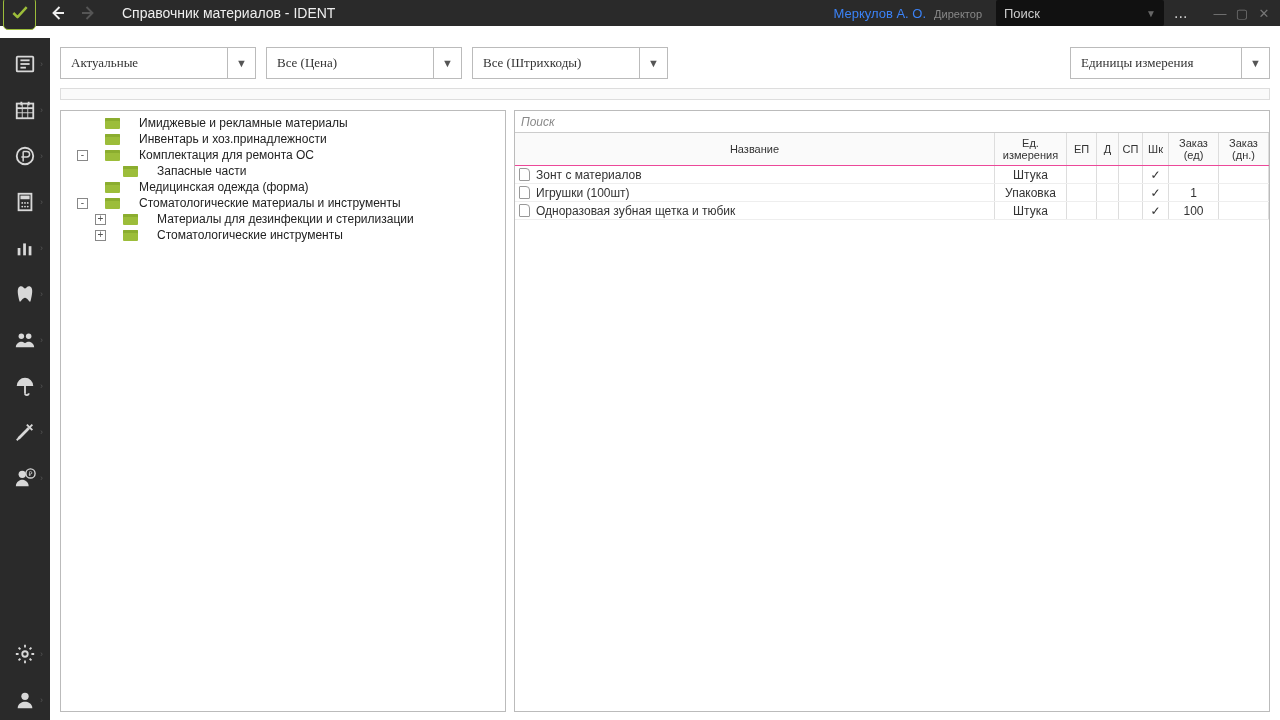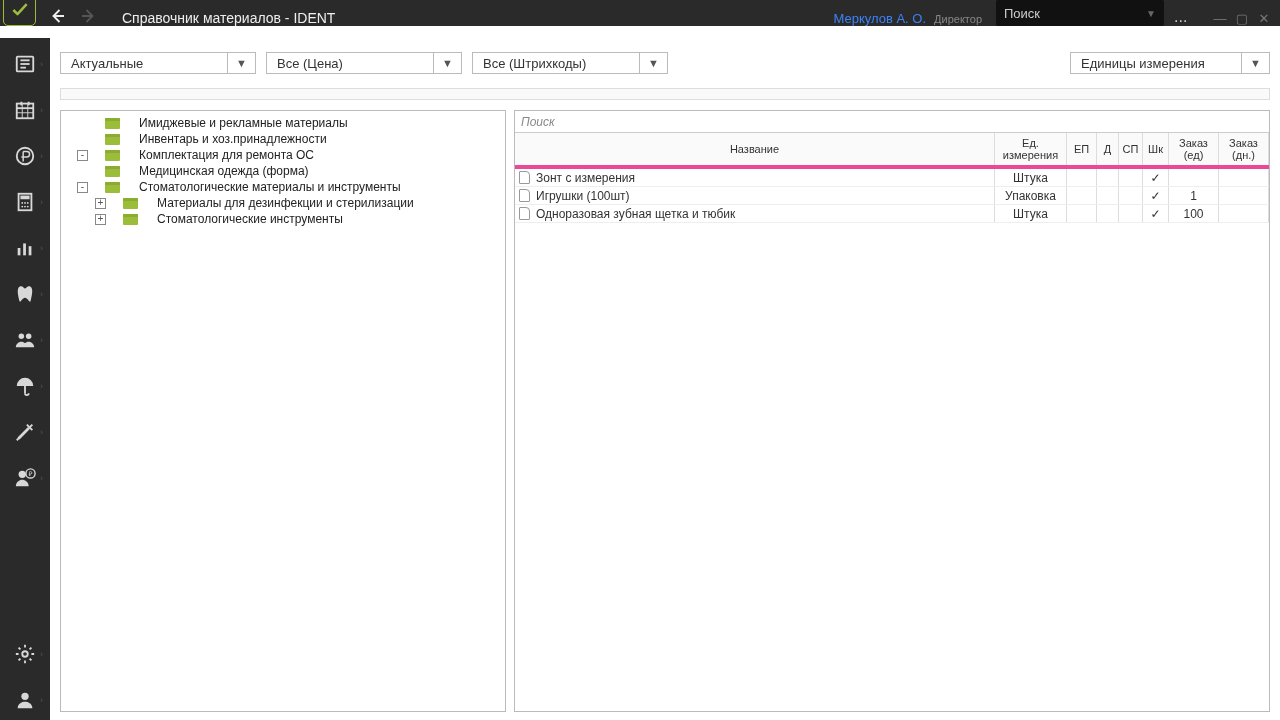--- a/index.html
+++ b/index.html
@@ -11,21 +11,21 @@
   height: 720px;
   overflow: hidden;
   color: #333;
 }
 
 
 .titlebar {
   height: 26px;
   background: #2a2a2a;
   display: flex;
-  align-items: flex-end;
+  align-items: center;
   color: #ddd;
 }
 .logo-box {
   width: 33px; height: 33px;
   border: 1px solid #9cbd3a;
   border-radius: 5px;
   margin-left: 3px; margin-right:12px;
   display: flex; align-items: center; justify-content: center;
   background: #2a2a2a;
 }
@@ -73,23 +73,23 @@
 }
 .rail-spacer { flex:1; }
 
 
 .toolbar {
   position:absolute; left:50px; right:0; top:38px; height:50px;
   display:flex; align-items:center; gap:10px; padding:0 10px;
   background:#fff;
 }
 .combo {
-  height:22px; border:1px solid #bbb; background:#fff;
+  height:32px; border:1px solid #bbb; background:#fff;
   display:flex; align-items:center;
-  padding-left:10px; color:#333; font-size:13px;
+  padding-left:10px; color:#333; font-size:13px;font-family:Liberation Serif, serif;
 }
 .combo .cbtxt { flex:1; }
 .combo .cbbtn {
   width:28px; height:100%; border-left:1px solid #bbb;
   display:flex; align-items:center; justify-content:center;
   color:#555; font-size:11px;
 }
 .combo.c1 { width:196px; }
 .combo.c2 { width:196px; }
 .combo.c3 { width:196px; }
@@ -134,21 +134,21 @@
 .right-panel {
   flex:1; border:1px solid #bbb; background:#fff;
   display:flex; flex-direction:column;
 }
 .search-row {
   height:22px; border-bottom:1px solid #ccc;
   font-style:italic; color:#888; font-size:12px;
   padding-left:6px; display:flex; align-items:center;
 }
 .grid-head {
-  display:flex; border-bottom:4px solid #ec4899;
+  display:flex; border-bottom:1px solid #ec4899;
   background:#fafafa;
 }
 .grid-head .col, .grid-row .col {
   border-right:1px solid #ddd;
   display:flex; align-items:center; justify-content:center;
   font-size:11px; color:#333; text-align:center;
   padding:4px 2px;
 }
 .grid-head .col { min-height:32px; }
 .col-name { flex:1; justify-content:center; }
@@ -352,20 +352,25 @@
           <li class="indent0">
             <span class="toggle-space"></span>
             <span class="folder-ico"></span>
             <span class="label">Инвентарь и хоз.принадлежности</span>
           </li>
           <li class="indent0">
             <span class="toggle">-</span>
             <span class="folder-ico"></span>
             <span class="label">Комплектация для ремонта ОС</span>
           </li>
+          <li class="indent1">
+            <span class="toggle-space"></span>
+            <span class="folder-ico"></span>
+            <span class="label">Запасные части</span>
+          </li>
           <li class="indent0">
             <span class="toggle-space"></span>
             <span class="folder-ico"></span>
             <span class="label">Медицинская одежда (форма)</span>
           </li>
           <li class="indent0">
             <span class="toggle">-</span>
             <span class="folder-ico"></span>
             <span class="label">Стоматологические материалы и инструменты</span>
           </li>
@@ -394,21 +399,21 @@
       <div class="col col-d">Д</div>
       <div class="col col-sp">СП</div>
       <div class="col col-shk">Шк</div>
       <div class="col col-ord">Заказ (ед)</div>
       <div class="col col-ord2">Заказ (дн.)</div>
     </div>
     <div class="grid-body" id="grid-body">
         <div class="grid-row">
           <div class="col col-name">
             <span class="page-ico"></span>
-            <span>Зонт с измерения</span>
+            <span>Зонт с материалов</span>
           </div>
           <div class="col col-unit">Штука</div>
           <div class="col col-ep"></div>
           <div class="col col-d"></div>
           <div class="col col-sp"></div>
           <div class="col col-shk">✓</div>
           <div class="col col-ord"></div>
           <div class="col col-ord2"></div>
         </div>
         <div class="grid-row">

